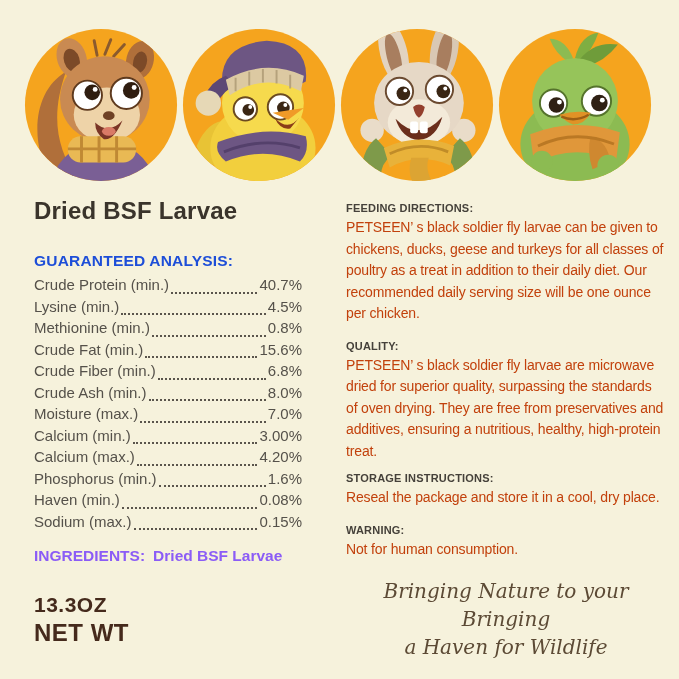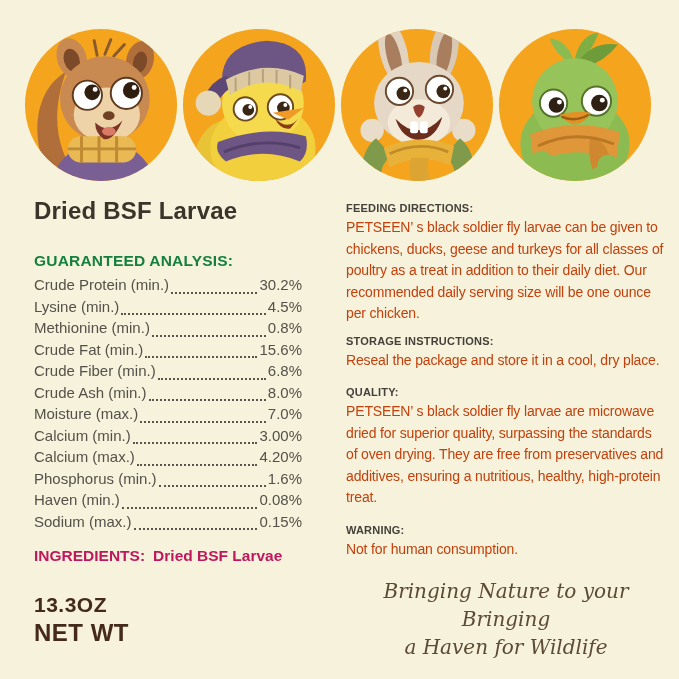--- a/index.html
+++ b/index.html
@@ -19,31 +19,31 @@
   }
   .avatar{width:156px;height:156px;border-radius:50%;overflow:hidden;flex:0 0 auto;}
   .avatar svg{display:block;}
 
   
   .left-col{position:absolute;left:34px;top:197px;width:268px;}
   .product-title{
     margin:0;font-size:24px;font-weight:bold;color:#3a342b;letter-spacing:.2px;
   }
   .ga-heading{
-    margin:27px 0 6px 0;font-size:15.5px;font-weight:bold;color:#15803d;letter-spacing:.2px;
+    margin:27px 0 6px 0;font-size:15.5px;font-weight:bold;color:#1d4ed8;letter-spacing:.2px;
   }
   .ga-list{font-size:15px;color:#55514a;}
   .ga-row{display:flex;height:21.5px;}
   .ga-label{white-space:nowrap;}
   .ga-leader{
     flex:1;border-bottom:2px dotted #5a554c;margin:0 2px 4px 2px;min-width:12px;
   }
   .ga-value{white-space:nowrap;}
   .ingredients-line{
-    margin-top:13px;font-size:15.5px;font-weight:bold;color:#be185d;
+    margin-top:13px;font-size:15.5px;font-weight:bold;color:#8b5cf6;
   }
   .ingredients-line .ing-value{margin-left:8px;}
   .net-weight{margin-top:25px;color:#452a1c;font-weight:bold;}
   .nw-amount{font-size:21px;letter-spacing:.5px;line-height:30px;}
   .nw-label{font-size:24px;letter-spacing:.5px;line-height:26px;}
 
   
   .right-col{position:absolute;left:346px;top:202px;width:320px;}
   .section{margin:0;}
   .section + .section{margin-top:15px;}
@@ -201,21 +201,21 @@
 
   <div class="left-col">
     <h1 class="product-title">Dried BSF Larvae</h1>
 
     <div class="ga-heading">GUARANTEED ANALYSIS:</div>
 
     <div class="ga-list">
       <div class="ga-row">
           <span class="ga-label">Crude Protein (min.)</span>
           <span class="ga-leader"></span>
-          <span class="ga-value">30.2%</span>
+          <span class="ga-value">40.7%</span>
         </div>
       <div class="ga-row">
           <span class="ga-label">Lysine (min.)</span>
           <span class="ga-leader"></span>
           <span class="ga-value">4.5%</span>
         </div>
       <div class="ga-row">
           <span class="ga-label">Methionine (min.)</span>
           <span class="ga-leader"></span>
           <span class="ga-value">0.8%</span>
@@ -275,29 +275,29 @@
       <div class="nw-amount">13.3OZ</div>
       <div class="nw-label">NET WT</div>
     </div>
   </div>
 
   <div class="right-col">
     <div class="section">
       <h2 class="section-heading">FEEDING DIRECTIONS:</h2>
       <p class="section-body">PETSEEN’ s black soldier fly larvae can be given to chickens, ducks, geese and turkeys for all classes of poultry as a treat in addition to their daily diet. Our recommended daily serving size will be one ounce per chicken.</p>
     </div>
+    <div class="section">
+      <h2 class="section-heading">QUALITY:</h2>
+      <p class="section-body">PETSEEN’ s black soldier fly larvae are microwave dried for superior quality, surpassing the standards of oven drying. They are free from preservatives and additives, ensuring a nutritious, healthy, high-protein treat.</p>
+    </div>
     <div class="section storage">
       <h2 class="section-heading">STORAGE INSTRUCTIONS:</h2>
       <p class="section-body">Reseal the package and store it in a cool, dry place.</p>
     </div>
     <div class="section">
-      <h2 class="section-heading">QUALITY:</h2>
-      <p class="section-body">PETSEEN’ s black soldier fly larvae are microwave dried for superior quality, surpassing the standards of oven drying. They are free from preservatives and additives, ensuring a nutritious, healthy, high-protein treat.</p>
-    </div>
-    <div class="section">
       <h2 class="section-heading">WARNING:</h2>
       <p class="section-body">Not for human consumption.</p>
     </div>
 
     <div class="tagline">
       <div>Bringing Nature to your Bringing</div>
       <div>a Haven for Wildlife</div>
     </div>
   </div>
 

